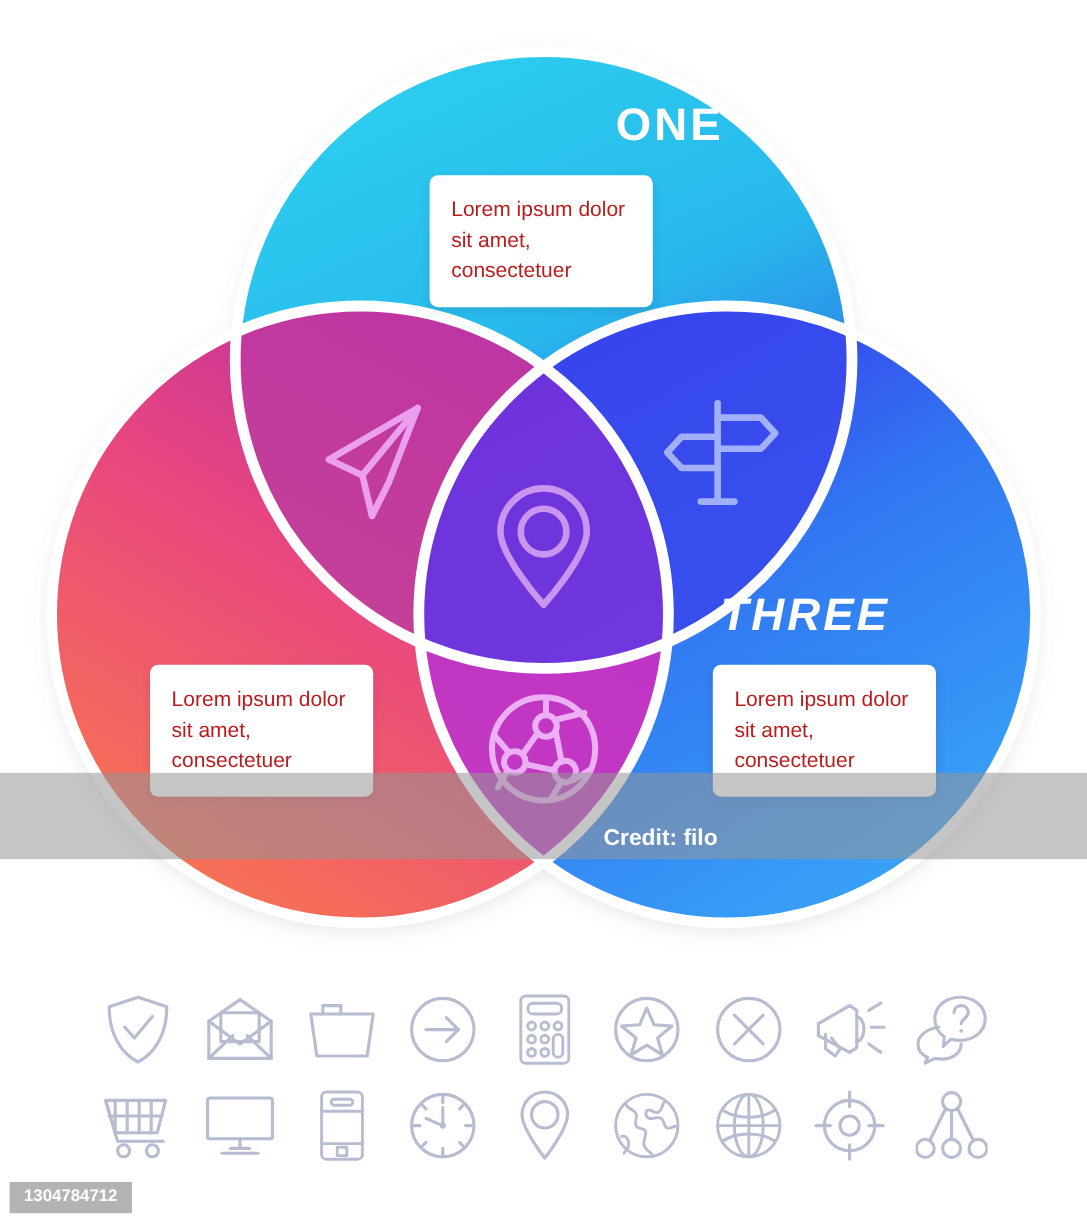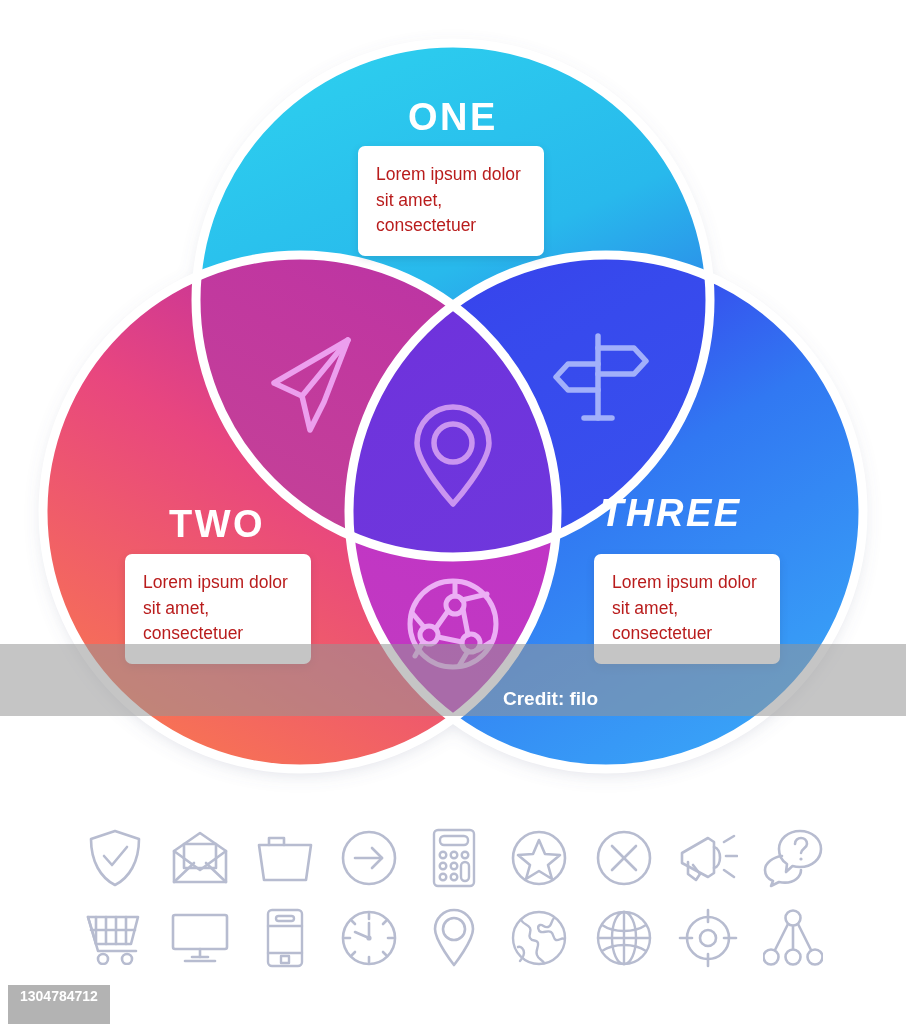--- a/index.html
+++ b/index.html
@@ -19,21 +19,21 @@
   .venn-title {
     position: absolute;
     color: #ffffff;
     font-weight: bold;
     font-size: 38px;
     letter-spacing: 2.5px;
     text-align: center;
     white-space: nowrap;
     pointer-events: none;
   }
-  #title-one   { left: 303px; top: 96px;  width: 300px; }
+  #title-one   { left: 303px; top: 84px;  width: 300px; text-align: right; }
   #title-two   { left: 67px;  top: 503px; width: 300px; }
   #title-three { left: 521px; top: 492px; width: 300px; font-style: italic; }
 
   
   .venn-card {
     position: absolute;
     width: 186px;
     background: #ffffff;
     border-radius: 7px;
     padding: 16px 18px 17px 18px;
@@ -75,21 +75,21 @@
   #watermark-logo .wm-light { font-weight: normal; }
   #watermark-logo .wm-reg { font-size: 11px; vertical-align: super; }
   #watermark-credit {
     position: absolute; left: 503px; top: 688px;
     font-size: 19px; font-weight: bold; color: #ffffff; white-space: nowrap;
   }
   #image-id-badge {
     position: absolute; left: 8px; top: 985px;
     background: rgba(150,150,150,0.72);
     color: #ffffff; font-size: 14px; font-weight: bold;
-    padding: 3px 12px 20px 12px; white-space: nowrap;
+    padding: 3px 12px 7px 12px; white-space: nowrap;
   }
 </style>
 </head>
 <body>
 
 <div id="stage">
 
   <div id="venn-area">
     <svg id="venn-svg" viewBox="0 0 906 810">
       <defs>
@@ -198,21 +198,20 @@
         <path d="M54 29 L59 55"></path>
         <path d="M29 57 L53 62"></path>
         <path d="M14 62 L6 76"></path>
         <path d="M69 70 L82 62"></path>
         <path d="M59 71 L50 86"></path>
         <path d="M15 47 L4 34"></path>
       </g>
     </svg>
 
     <div class="venn-title" id="title-one">ONE</div>
-    <div class="venn-title" id="title-two">TWO</div>
     <div class="venn-title" id="title-three">THREE</div>
 
     <div class="venn-card" id="card-one">
       <p>Lorem ipsum dolor sit amet, consectetuer</p>
     </div>
     <div class="venn-card" id="card-two">
       <p>Lorem ipsum dolor sit amet, consectetuer</p>
     </div>
     <div class="venn-card" id="card-three">
       <p>Lorem ipsum dolor sit amet, consectetuer</p>

